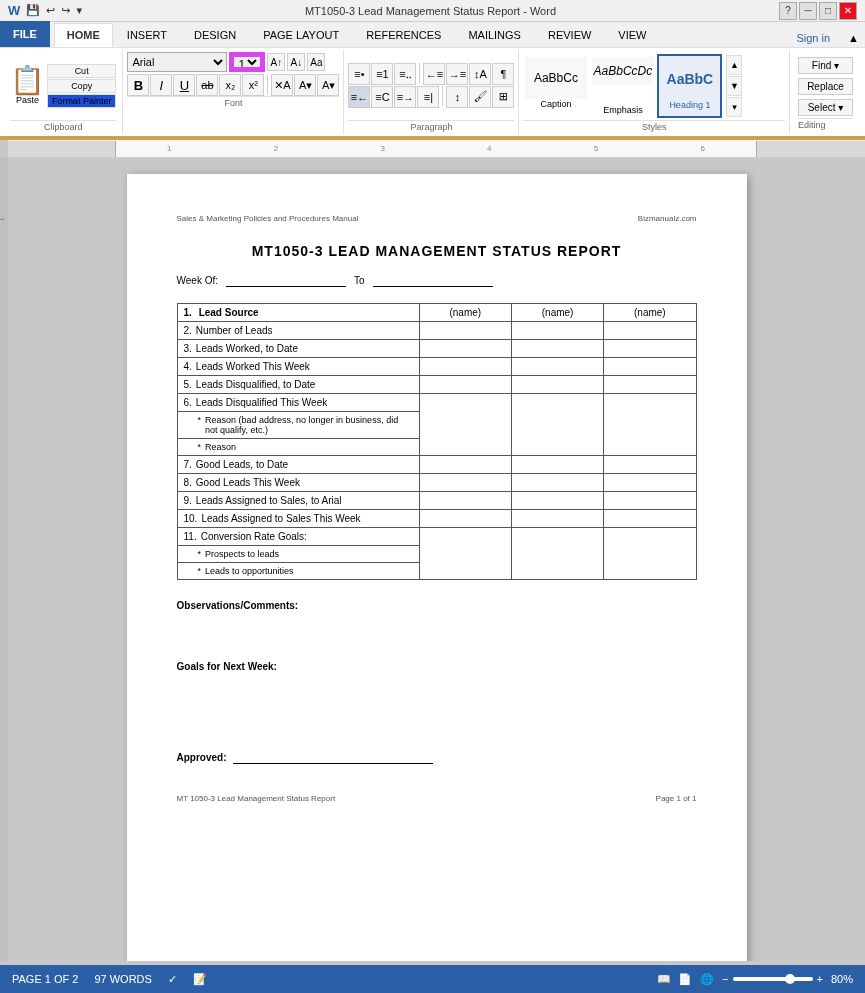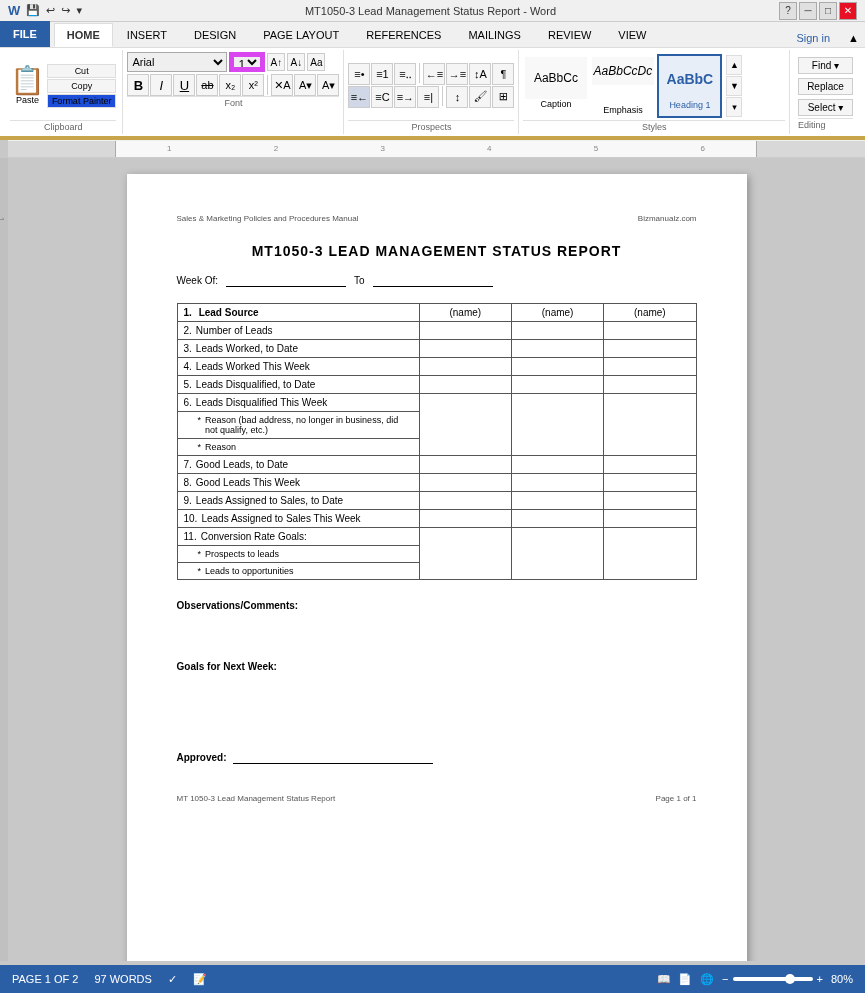--- a/index.html
+++ b/index.html
@@ -195,21 +195,21 @@
           <button style="width:22px;height:22px;font-size:11px;border:1px solid #ccc;background:#d0d8e8;cursor:pointer;">≡←</button>
           <button style="width:22px;height:22px;font-size:11px;border:1px solid #ccc;background:#f5f5f5;cursor:pointer;">≡C</button>
           <button style="width:22px;height:22px;font-size:11px;border:1px solid #ccc;background:#f5f5f5;cursor:pointer;">≡→</button>
           <button style="width:22px;height:22px;font-size:11px;border:1px solid #ccc;background:#f5f5f5;cursor:pointer;">≡|</button>
           <span style="width:1px;height:20px;background:#ccc;margin:0 2px;"></span>
           <button style="width:22px;height:22px;font-size:11px;border:1px solid #ccc;background:#f5f5f5;cursor:pointer;">↕</button>
           <button style="width:22px;height:22px;font-size:11px;border:1px solid #ccc;background:#f5f5f5;cursor:pointer;">🖌</button>
           <button style="width:22px;height:22px;font-size:11px;border:1px solid #ccc;background:#f5f5f5;cursor:pointer;">⊞</button>
         </div>
       </div>
-      <div style="font-size:9px;color:#666;text-align:center;border-top:1px solid #e0e0e0;padding-top:1px;">Prospects</div>
+      <div style="font-size:9px;color:#666;text-align:center;border-top:1px solid #e0e0e0;padding-top:1px;">Paragraph</div>
     </div>
 
     <div style="display:flex;flex-direction:column;border-right:1px solid #e0e0e0;padding:2px 4px;flex:1;">
       <div style="display:flex;gap:2px;align-items:center;overflow:hidden;flex:1;">
 
         <div style="display:flex;flex-direction:column;align-items:center;width:65px;height:64px;border:1px solid transparent;cursor:pointer;padding:2px;">
           <div style="width:62px;height:42px;display:flex;align-items:center;justify-content:center;font-size:12px;background:#f8f8f8;">AaBbCc</div>
           <div style="font-size:9px;">Caption</div>
         </div>
 
@@ -353,21 +353,21 @@
             <td>&nbsp;</td>
             <td>&nbsp;</td>
           </tr>
           <tr>
             <td><span style="margin-right:4px;">8.</span><span>Good Leads This Week</span></td>
             <td>&nbsp;</td>
             <td>&nbsp;</td>
             <td>&nbsp;</td>
           </tr>
           <tr>
-            <td><span style="margin-right:4px;">9.</span><span>Leads Assigned to Sales, to Date</span></td>
+            <td><span style="margin-right:4px;">9.</span><span>Leads Assigned to Sales, to Arial</span></td>
             <td>&nbsp;</td>
             <td>&nbsp;</td>
             <td>&nbsp;</td>
           </tr>
           <tr>
             <td><span style="margin-right:4px;">10.</span><span>Leads Assigned to Sales This Week</span></td>
             <td>&nbsp;</td>
             <td>&nbsp;</td>
             <td>&nbsp;</td>
           </tr>

